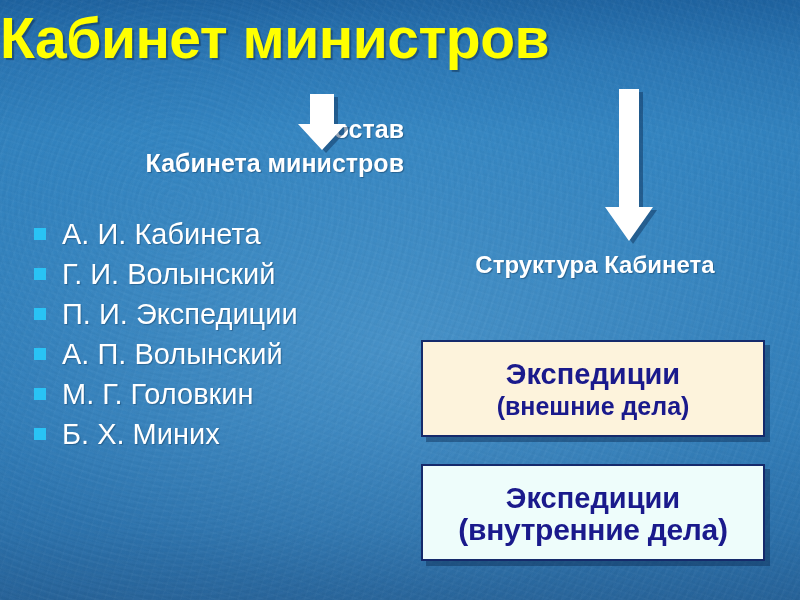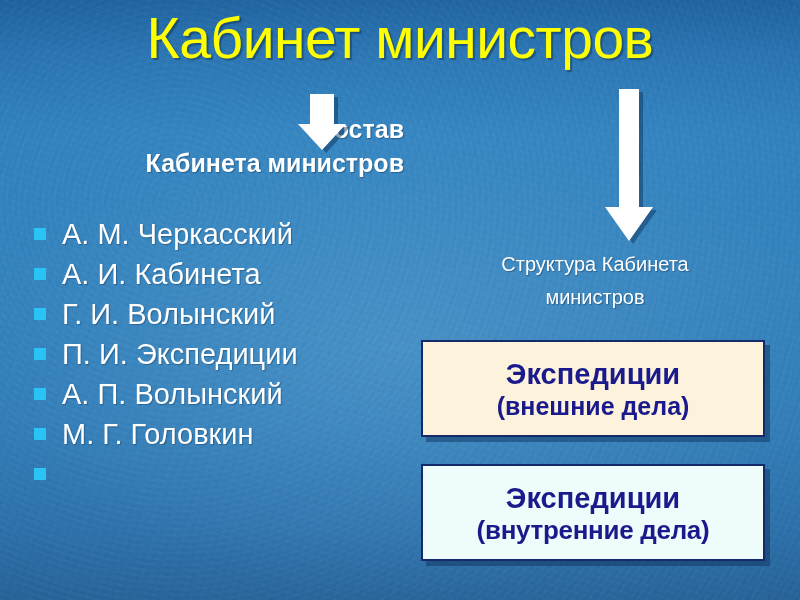--- a/index.html
+++ b/index.html
@@ -59,24 +59,24 @@
         rgba(255,255,255,0.05) 2px,
         rgba(0,0,0,0.03) 3px,
         rgba(0,0,0,0.0) 6px);
   }
 
   #title {
     position: absolute;
     left: 0;
     top: 5px;
     width: 800px;
-    text-align: center;
+    text-align: left;
     color: #FFFF00;
     font-size: 57px;
-    font-weight: normal;
+    font-weight: bold;
     letter-spacing: -0.5px;
     line-height: 66px;
     white-space: nowrap;
     text-shadow: 2px 2px 1px rgba(10,40,70,0.45);
   }
 
   
   #left-heading {
     position: absolute;
     left: 12px;
@@ -124,22 +124,22 @@
     display: block;
   }
 
   #right-heading {
     position: absolute;
     left: 420px;
     top: 248px;
     width: 350px;
     text-align: center;
     color: #FFFFFF;
-    font-size: 20px;
-    font-weight: normal;
+    font-size: 24px;
+    font-weight: bold;
     line-height: 33px;
     text-shadow: 1px 1px 1px rgba(10,40,70,0.40);
   }
 
   .box {
     position: absolute;
     box-sizing: border-box;
     border: 2px solid #152A6B;
     box-shadow: 5px 5px 0 rgba(12,44,84,0.45);
     display: flex;
@@ -168,21 +168,21 @@
     background: #FDF3DC;
   }
   #box-internal {
     left: 421px;
     top: 464px;
     width: 344px;
     height: 97px;
     background: #EEFDFB;
   }
   #box-internal .line2 {
-    font-size: 26px;
+    font-size: 30px;
     letter-spacing: -0.3px;
   }
 </style>
 </head>
 <body>
 
 <div id="slide">
 
   <div id="texture"></div>
 
@@ -196,57 +196,53 @@
   <svg class="arrow" id="arrow-left" style="left:293px; top:90px;" width="60" height="64" viewBox="0 0 60 64">
     <g transform="translate(5,4)">
       <path d="M12 0 L36 0 L36 30 L48 30 L24 56 L0 30 L12 30 Z" fill="rgba(12,44,84,0.45)" transform="translate(4,3)"></path>
       <path d="M12 0 L36 0 L36 30 L48 30 L24 56 L0 30 L12 30 Z" fill="#FFFFFF"></path>
     </g>
   </svg>
 
   <ul id="member-list">
     <li>
       <span class="bullet"></span>
-      <span>А. М. Черкасский</span>
-    </li>
-    <li>
-      <span class="bullet"></span>
       <span>А. И. Кабинета</span>
     </li>
     <li>
       <span class="bullet"></span>
       <span>Г. И. Волынский</span>
     </li>
     <li>
       <span class="bullet"></span>
       <span>П. И. Экспедиции</span>
     </li>
     <li>
       <span class="bullet"></span>
       <span>А. П. Волынский</span>
     </li>
     <li>
       <span class="bullet"></span>
       <span>М. Г. Головкин</span>
     </li>
     <li>
       <span class="bullet"></span>
+      <span>Б. Х. Миних</span>
     </li>
   </ul>
 
   <svg class="arrow" id="arrow-right" style="left:601px; top:86px;" width="58" height="160" viewBox="0 0 58 160">
     <g transform="translate(4,3)">
       <path d="M14 0 L34 0 L34 118 L48 118 L24 152 L0 118 L14 118 Z" fill="rgba(12,44,84,0.45)" transform="translate(4,3)"></path>
       <path d="M14 0 L34 0 L34 118 L48 118 L24 152 L0 118 L14 118 Z" fill="#FFFFFF"></path>
     </g>
   </svg>
 
   <div id="right-heading">
     <div>Структура Кабинета</div>
-    <div>министров</div>
   </div>
 
   <div class="box" id="box-external">
     <div class="line1">Экспедиции</div>
     <div class="line2">(внешние дела)</div>
   </div>
 
   <div class="box" id="box-internal">
     <div class="line1">Экспедиции</div>
     <div class="line2">(внутренние дела)</div>

